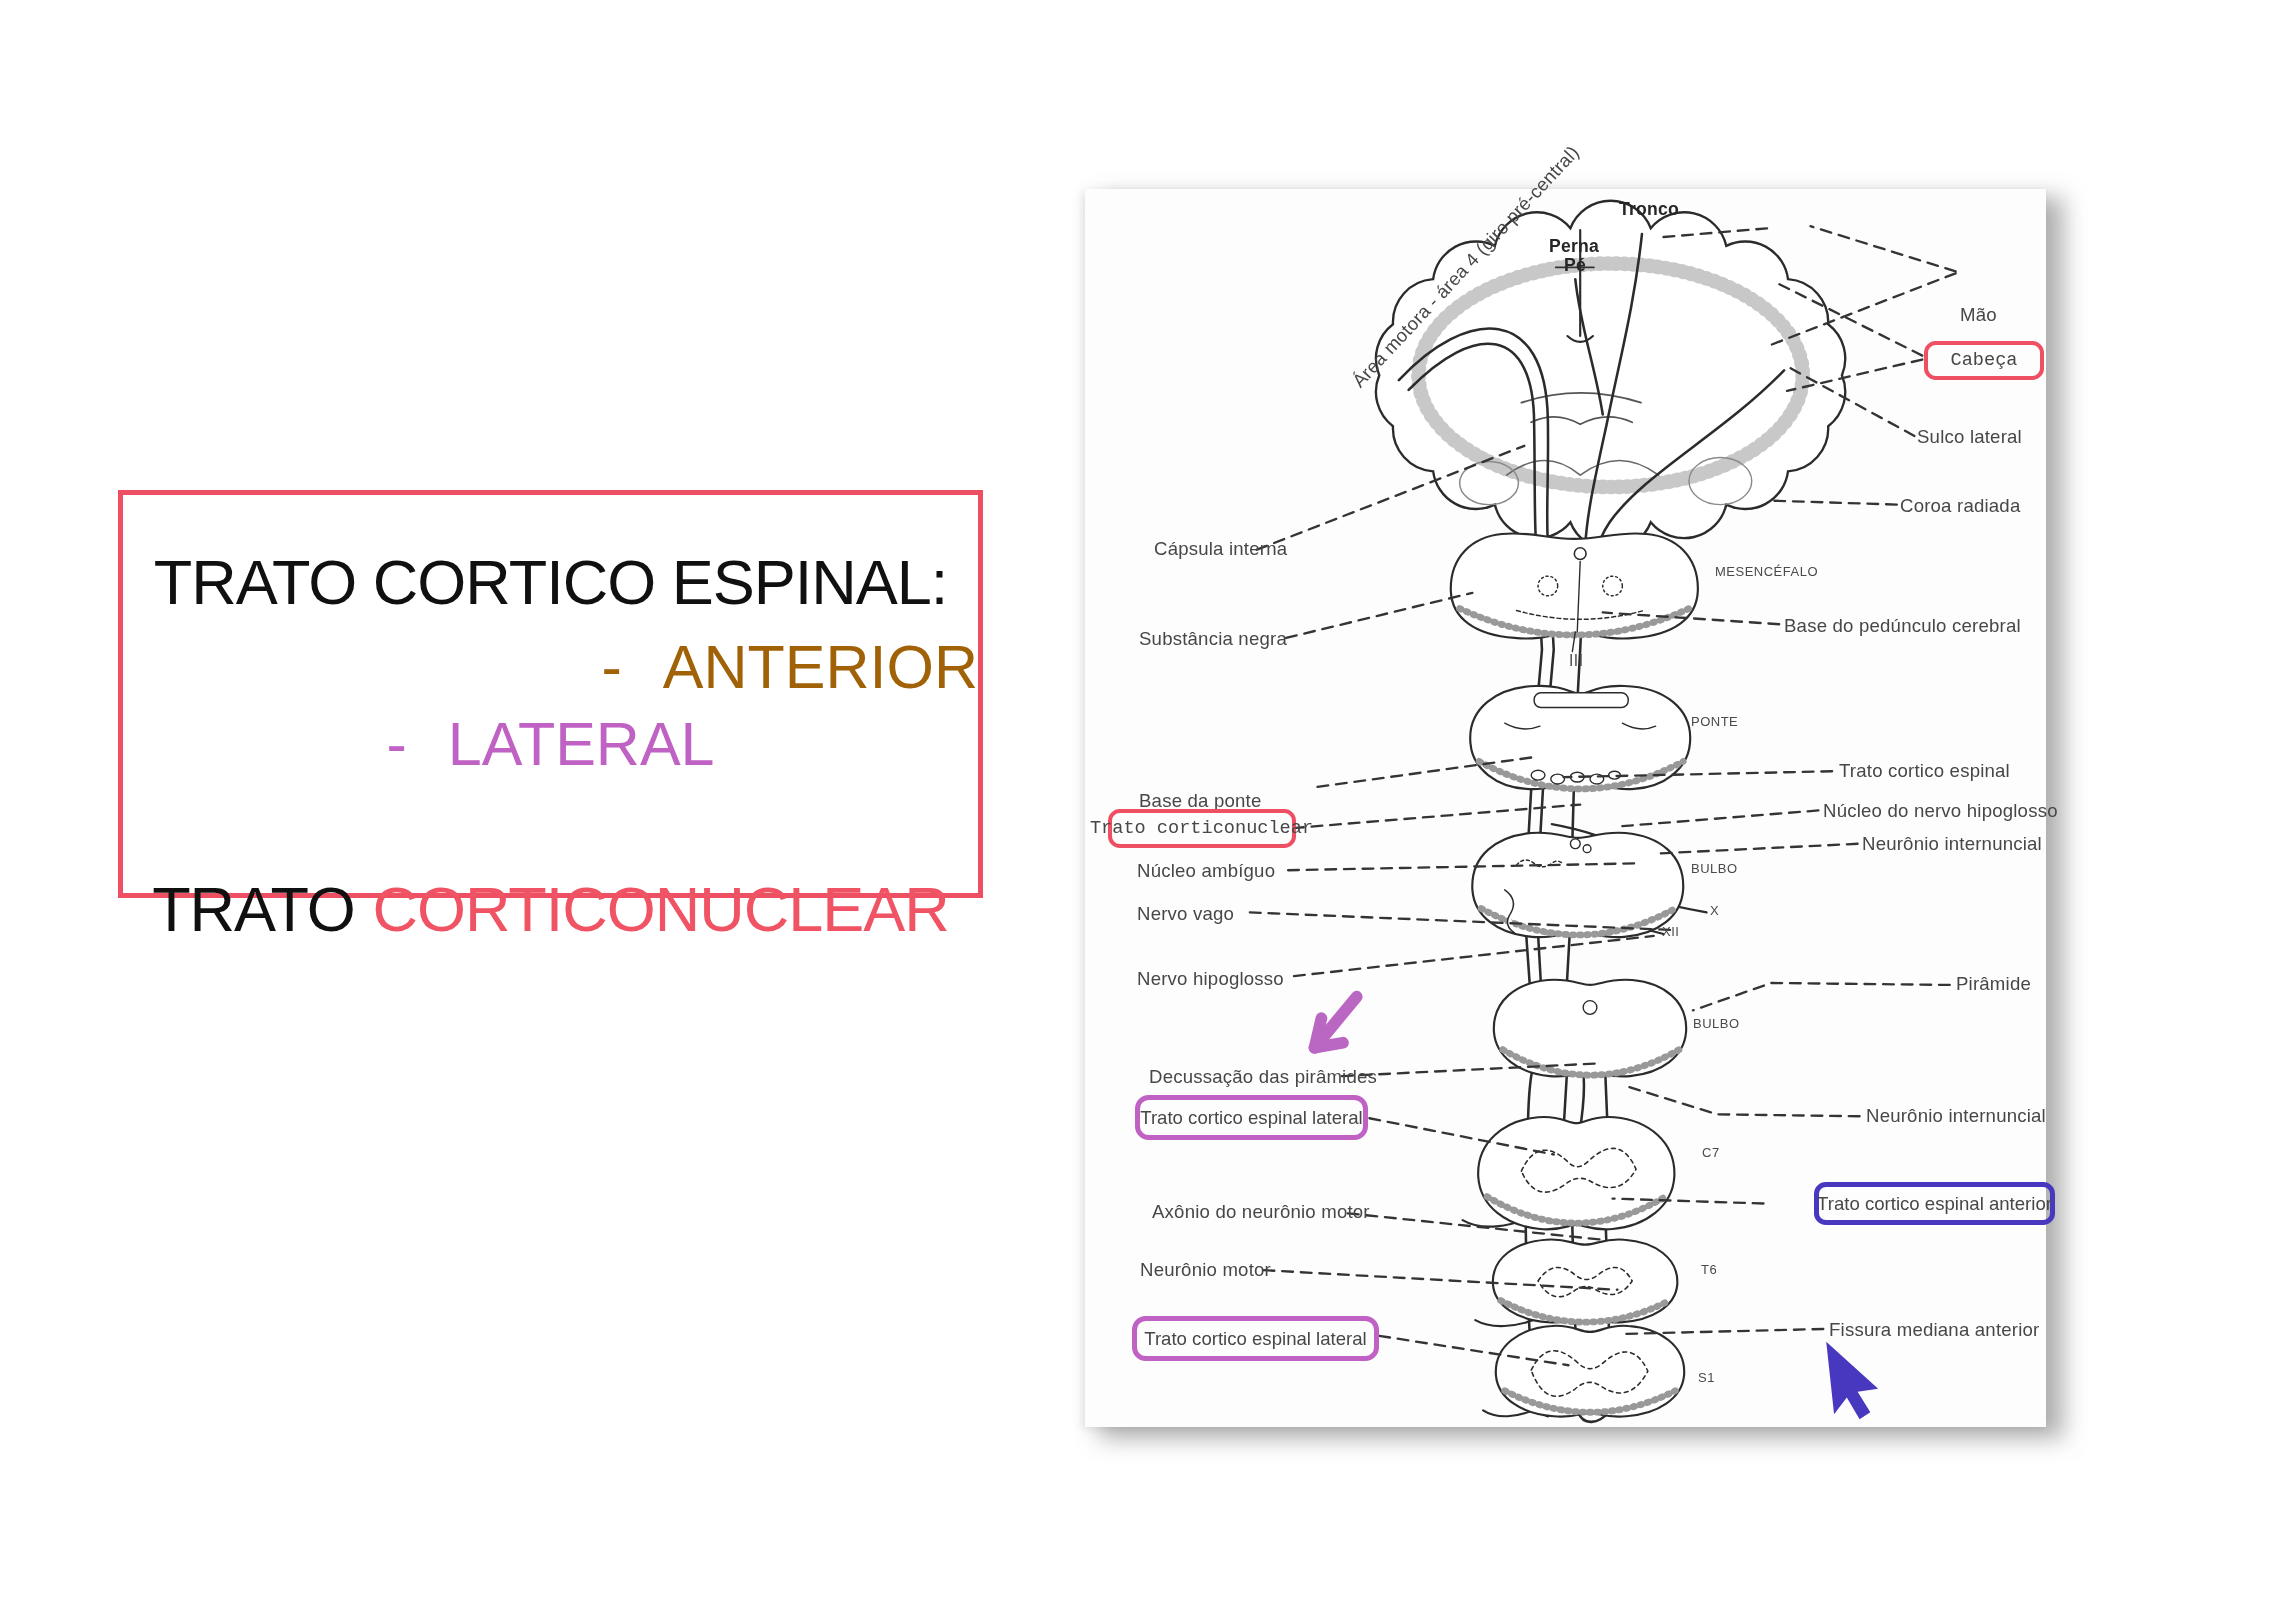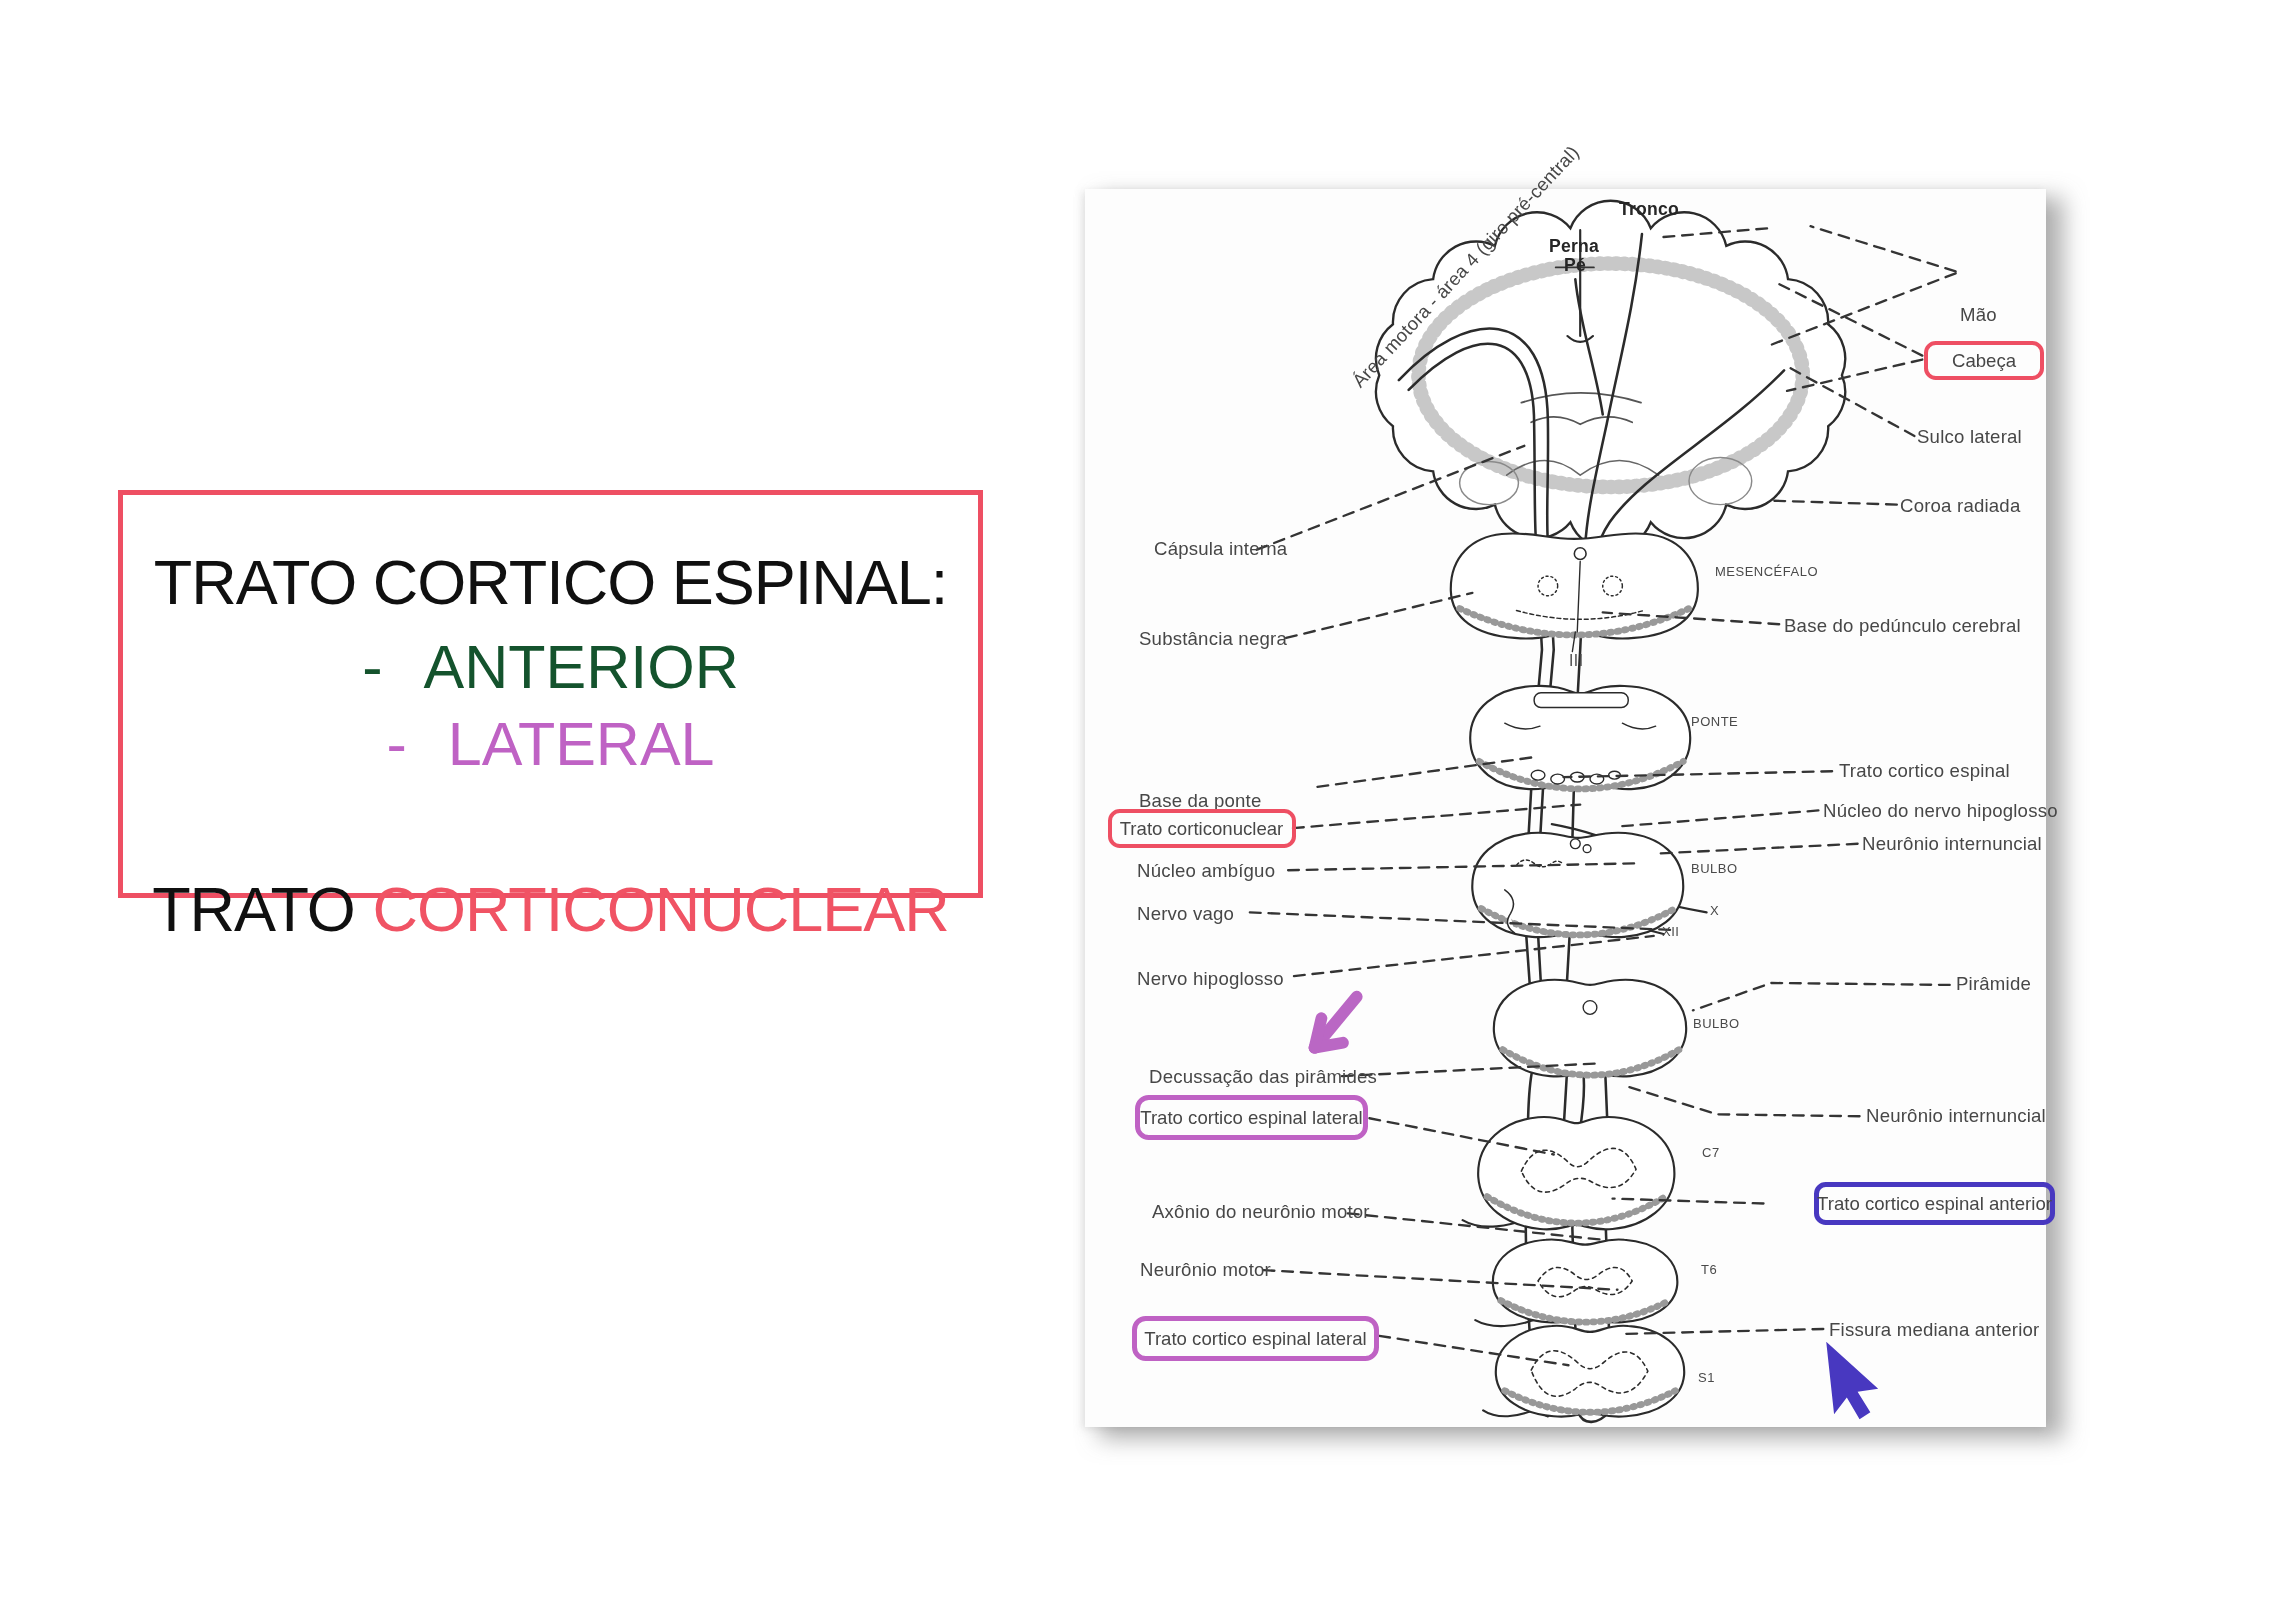--- a/index.html
+++ b/index.html
@@ -6,38 +6,38 @@
   #slide{position:relative;width:2293px;height:1621px;background:#ffffff;overflow:hidden;
          font-family:"Liberation Sans",sans-serif;}
 
   
   .summary{position:absolute;left:118px;top:490px;width:865px;height:408px;
            border:5.9px solid #ee4f63;box-sizing:border-box;text-align:center;
            padding-top:51px;color:#101010;}
   .summary .title{font-size:63px;letter-spacing:-1px;}
   .summary .bullet{font-size:61px;margin-top:13.7px;}
   .summary .bullet .mark{display:inline-block;margin-right:41px;}
-  .bullet.anterior{color:#14532d;}
+  .bullet.anterior{color:#a16207;text-align:right;}
   .bullet.lateral{color:#bf62c4;margin-top:7.8px;}
   .summary .footer{font-size:63px;margin-top:94px;letter-spacing:-1px;}
   .summary .footer .black{color:#101010;margin-right:17.6px;}
   .summary .footer .red{color:#f05364;}
 
   
   .scan{position:absolute;left:1085px;top:189px;width:961px;height:1238px;background:#fdfdfd;
         box-shadow:15.7px 9.8px 21.6px 2px rgba(110,110,110,.55), -2.9px 2px 7.8px rgba(160,160,160,.25);}
   .scan svg{position:absolute;left:0;top:0;z-index:1;}
   .lbl{position:absolute;z-index:2;font-size:18.6px;color:#474747;white-space:nowrap;
        letter-spacing:0.2px;}
   .lbl.bold{font-weight:700;color:#262626;font-size:17.6px;}
   .lbl.seg{font-size:13px;color:#4a4a4a;letter-spacing:0.5px;}
   .rot{transform:rotate(-47deg);transform-origin:left top;}
   .hbox{position:absolute;z-index:3;display:flex;align-items:center;justify-content:center;
         font-size:18.6px;color:#474747;white-space:nowrap;box-sizing:border-box;background:transparent;}
-  .hbox.red{border:4.9px solid #ee4f63;border-radius:11.8px;}
+  .hbox.red{border:4.9px solid #ee4f63;border-radius:11.8px;font-family:Liberation Mono, monospace;}
   .hbox.purple{border:5.9px solid #bf62c4;border-radius:13.7px;}
   .hbox.blue{border:5.9px solid #4838c0;border-radius:11.8px;}
 </style>
 </head>
 <body>
 
 <div id="slide">
 
   <div class="summary">
     <div class="title">TRATO CORTICO ESPINAL:</div>

